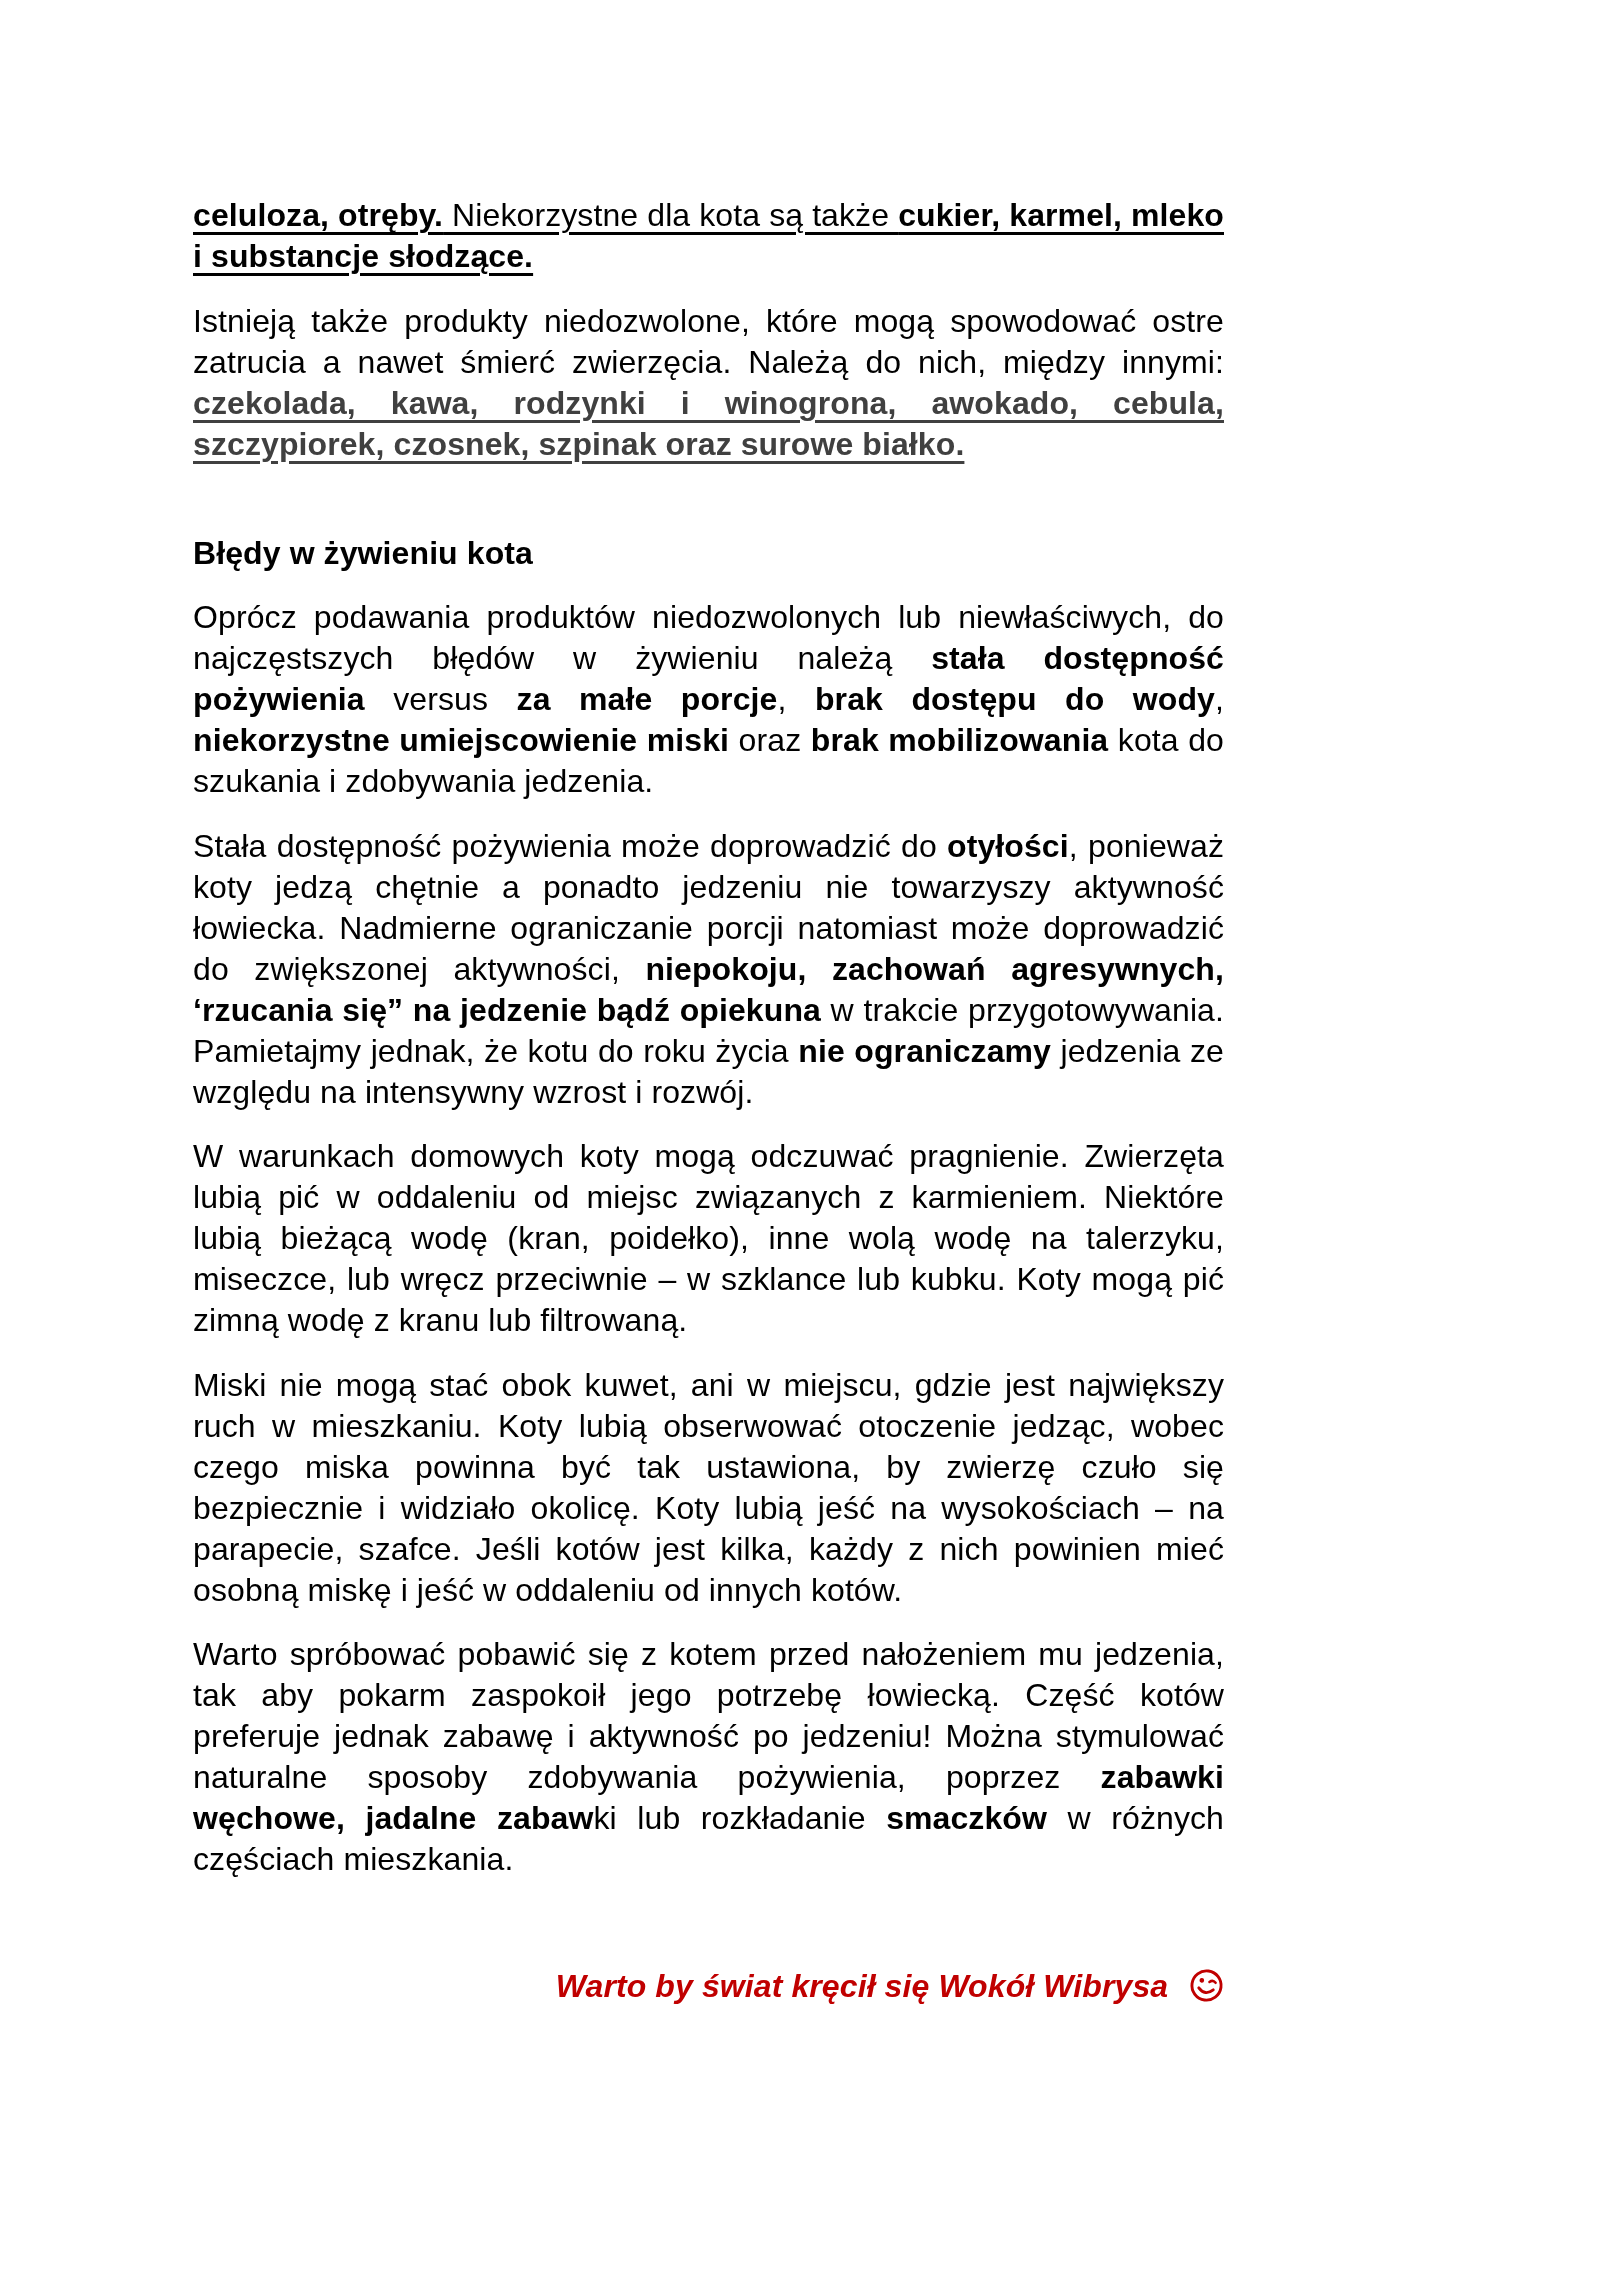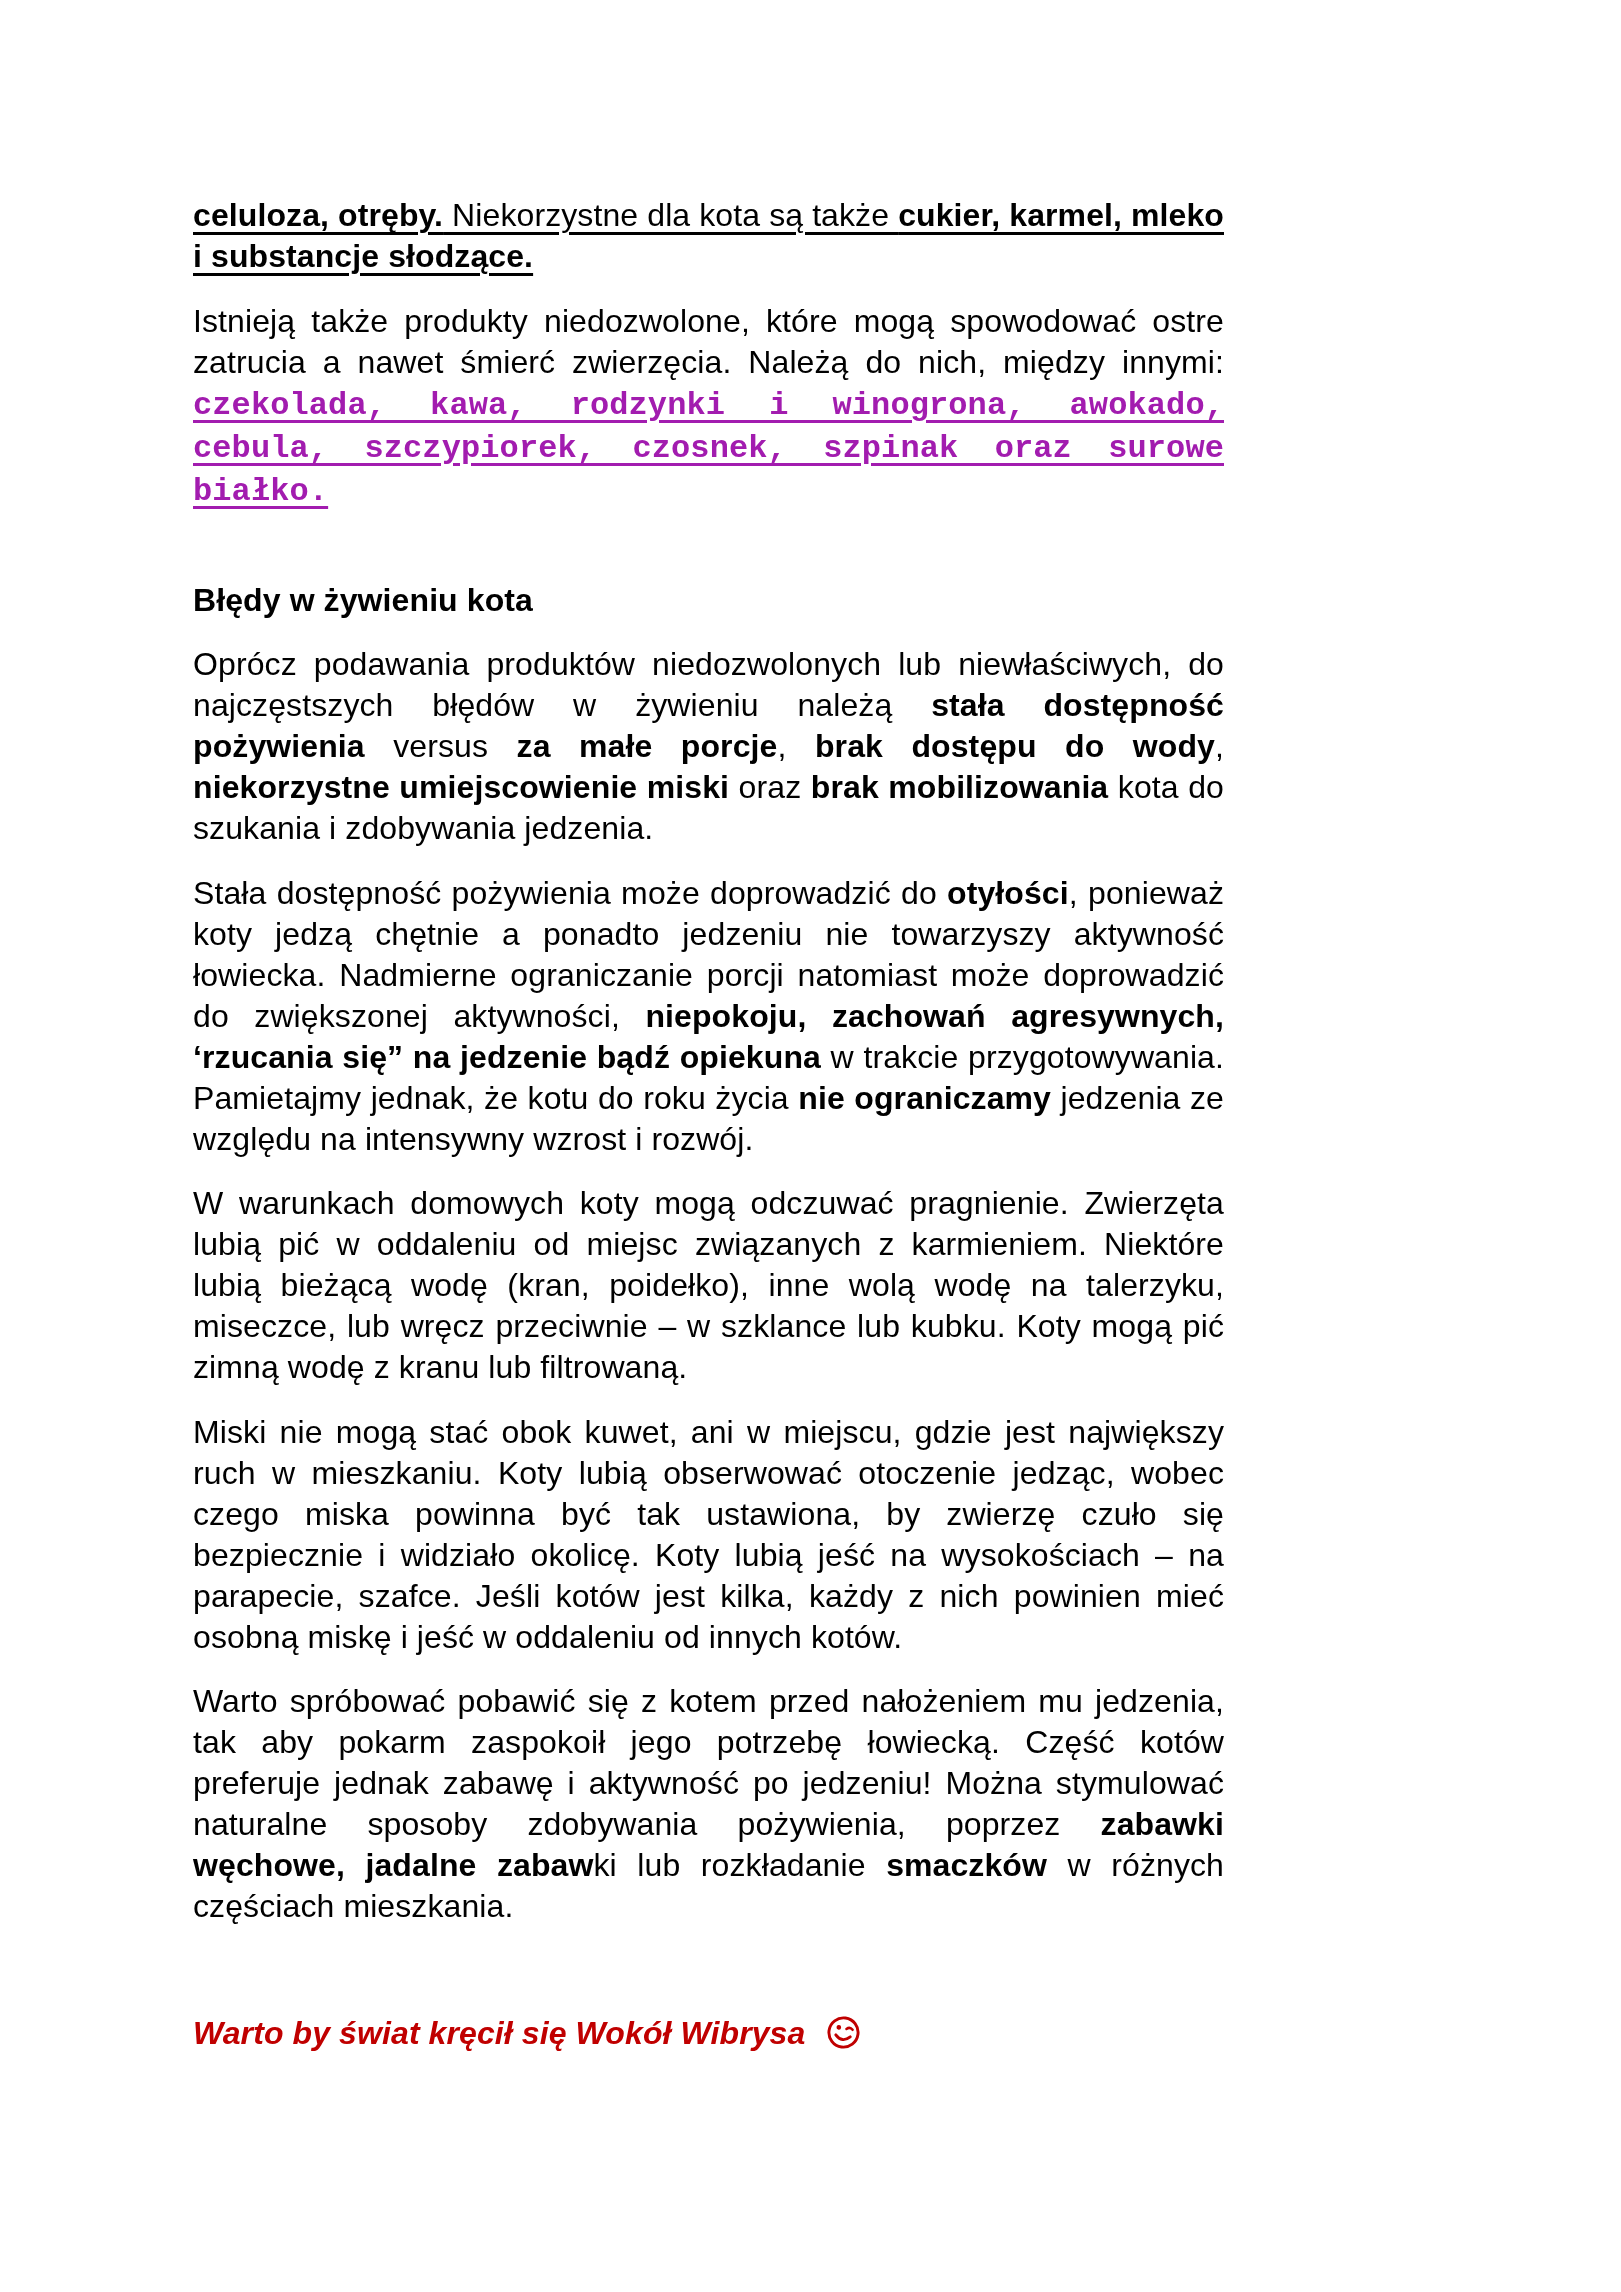--- a/index.html
+++ b/index.html
@@ -31,42 +31,42 @@
     text-decoration-thickness: 2.5px;
     text-underline-offset: 5.9px;
   }
   .para.heading {
     font-weight: bold;
     text-align: left;
     margin-top: 68px;
   }
   .para.closing {
     margin-top: 86px;
-    text-align: left;
+    text-align: right;
     font-weight: bold;
     font-style: italic;
     color: #c00000;
   }
   .wink {
     display: inline-block;
     width: 35px;
     height: 35px;
     vertical-align: -5.9px;
     margin-left: 11.8px;
     transform: rotate(8deg);
   }
 </style>
 </head>
 <body>
 
 <div class="page">
 
   <div>
       <p class="para"><span class="b u">celuloza, otręby.</span><span class="u"> Niekorzystne dla kota są także </span><span class="b u">cukier, karmel, mleko i substancje słodzące.</span></p>
-      <p class="para"><span>Istnieją także produkty niedozwolone, które mogą spowodować ostre zatrucia a nawet śmierć zwierzęcia. Należą do nich, między innymi: </span><span class="b u" style="color: #a21caf; font-family: Liberation Mono, monospace;">czekolada, kawa, rodzynki i winogrona, awokado, cebula, szczypiorek, czosnek, szpinak oraz surowe białko.</span></p>
+      <p class="para"><span>Istnieją także produkty niedozwolone, które mogą spowodować ostre zatrucia a nawet śmierć zwierzęcia. Należą do nich, między innymi: </span><span class="b u" style="color: #404040;">czekolada, kawa, rodzynki i winogrona, awokado, cebula, szczypiorek, czosnek, szpinak oraz surowe białko.</span></p>
       <p class="para heading"><span class="b">Błędy w żywieniu kota</span></p>
       <p class="para"><span>Oprócz podawania produktów niedozwolonych lub niewłaściwych, do najczęstszych błędów w żywieniu należą </span><span class="b">stała dostępność pożywienia</span><span> versus </span><span class="b">za małe porcje</span><span>, </span><span class="b">brak dostępu do wody</span><span>, </span><span class="b">niekorzystne umiejscowienie miski</span><span> oraz </span><span class="b">brak mobilizowania</span><span> kota do szukania i zdobywania jedzenia.</span></p>
       <p class="para"><span>Stała dostępność pożywienia może doprowadzić do </span><span class="b">otyłości</span><span>, ponieważ koty jedzą chętnie a ponadto jedzeniu nie towarzyszy aktywność łowiecka. Nadmierne ograniczanie porcji natomiast może doprowadzić do zwiększonej aktywności, </span><span class="b">niepokoju, zachowań agresywnych, ‘rzucania się” na jedzenie bądź opiekuna</span><span> w trakcie przygotowywania. Pamietajmy jednak, że kotu do roku życia </span><span class="b">nie ograniczamy</span><span> jedzenia ze względu na intensywny wzrost i rozwój.</span></p>
       <p class="para"><span>W warunkach domowych koty mogą odczuwać pragnienie. Zwierzęta lubią pić w oddaleniu od miejsc związanych z karmieniem. Niektóre lubią bieżącą wodę (kran, poidełko), inne wolą wodę na talerzyku, miseczce, lub wręcz przeciwnie – w szklance lub kubku. Koty mogą pić zimną wodę z kranu lub filtrowaną.</span></p>
       <p class="para"><span>Miski nie mogą stać obok kuwet, ani w miejscu, gdzie jest największy ruch w mieszkaniu. Koty lubią obserwować otoczenie jedząc, wobec czego miska powinna być tak ustawiona, by zwierzę czuło się bezpiecznie i widziało okolicę. Koty lubią jeść na wysokościach – na parapecie, szafce. Jeśli kotów jest kilka, każdy z nich powinien mieć osobną miskę i jeść w oddaleniu od innych kotów.</span></p>
       <p class="para"><span>Warto spróbować pobawić się z kotem przed nałożeniem mu jedzenia, tak aby pokarm zaspokoił jego potrzebę łowiecką. Część kotów preferuje jednak zabawę i aktywność po jedzeniu! Można stymulować naturalne sposoby zdobywania pożywienia, poprzez </span><span class="b">zabawki węchowe, jadalne zabaw</span><span>ki lub rozkładanie </span><span class="b">smaczków</span><span> w różnych częściach mieszkania.</span></p>
     </div>
 
   <p class="para closing">
     <span>Warto by świat kręcił się Wokół Wibrysa</span>

